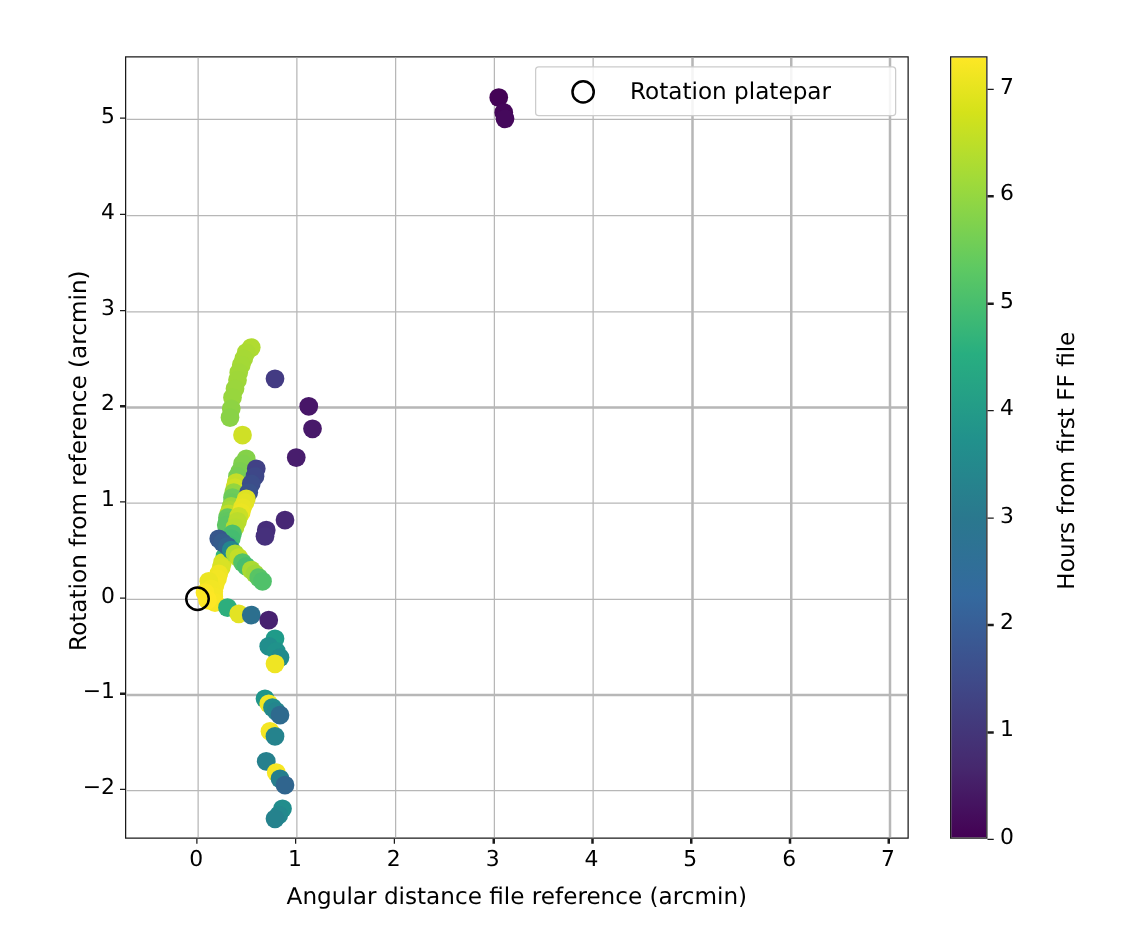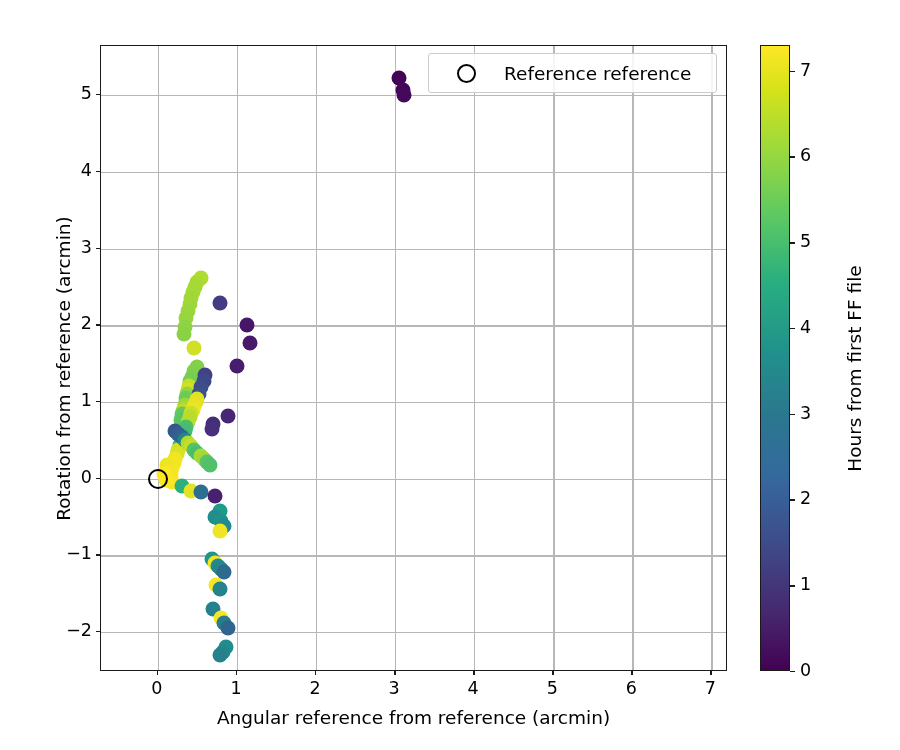--- a/index.html
+++ b/index.html
@@ -357,26 +357,26 @@
       <div class="ytick-mark" style="top: 400.961px;"></div>
       <div class="ytick-label" style="top: 400.961px;">1</div>
       <div class="ytick-mark" style="top: 477.676px;"></div>
       <div class="ytick-label" style="top: 477.676px;">0</div>
       <div class="ytick-mark" style="top: 554.392px;"></div>
       <div class="ytick-label" style="top: 554.392px;">−1</div>
       <div class="ytick-mark" style="top: 631.108px;"></div>
       <div class="ytick-label" style="top: 631.108px;">−2</div>
     </div>
 
-  <div id="xlabel">Angular reference from reference (arcmin)</div>
+  <div id="xlabel">Angular distance file reference (arcmin)</div>
   <div id="ylabel">Rotation from reference (arcmin)</div>
 
   <div id="legend">
     <div id="legend-marker"></div>
-    <div id="legend-label">Reference reference</div>
+    <div id="legend-label">Rotation platepar</div>
   </div>
 
   <div id="colorbar-wrap">
     <div id="colorbar-gradient"></div>
   <div class="cb-tick" style="top: 25.726px;"></div>
       <div class="cb-label" style="top: 25.726px;">7</div>
       <div class="cb-tick" style="top: 111.479px;"></div>
       <div class="cb-label" style="top: 111.479px;">6</div>
       <div class="cb-tick" style="top: 197.233px;"></div>
       <div class="cb-label" style="top: 197.233px;">5</div>

